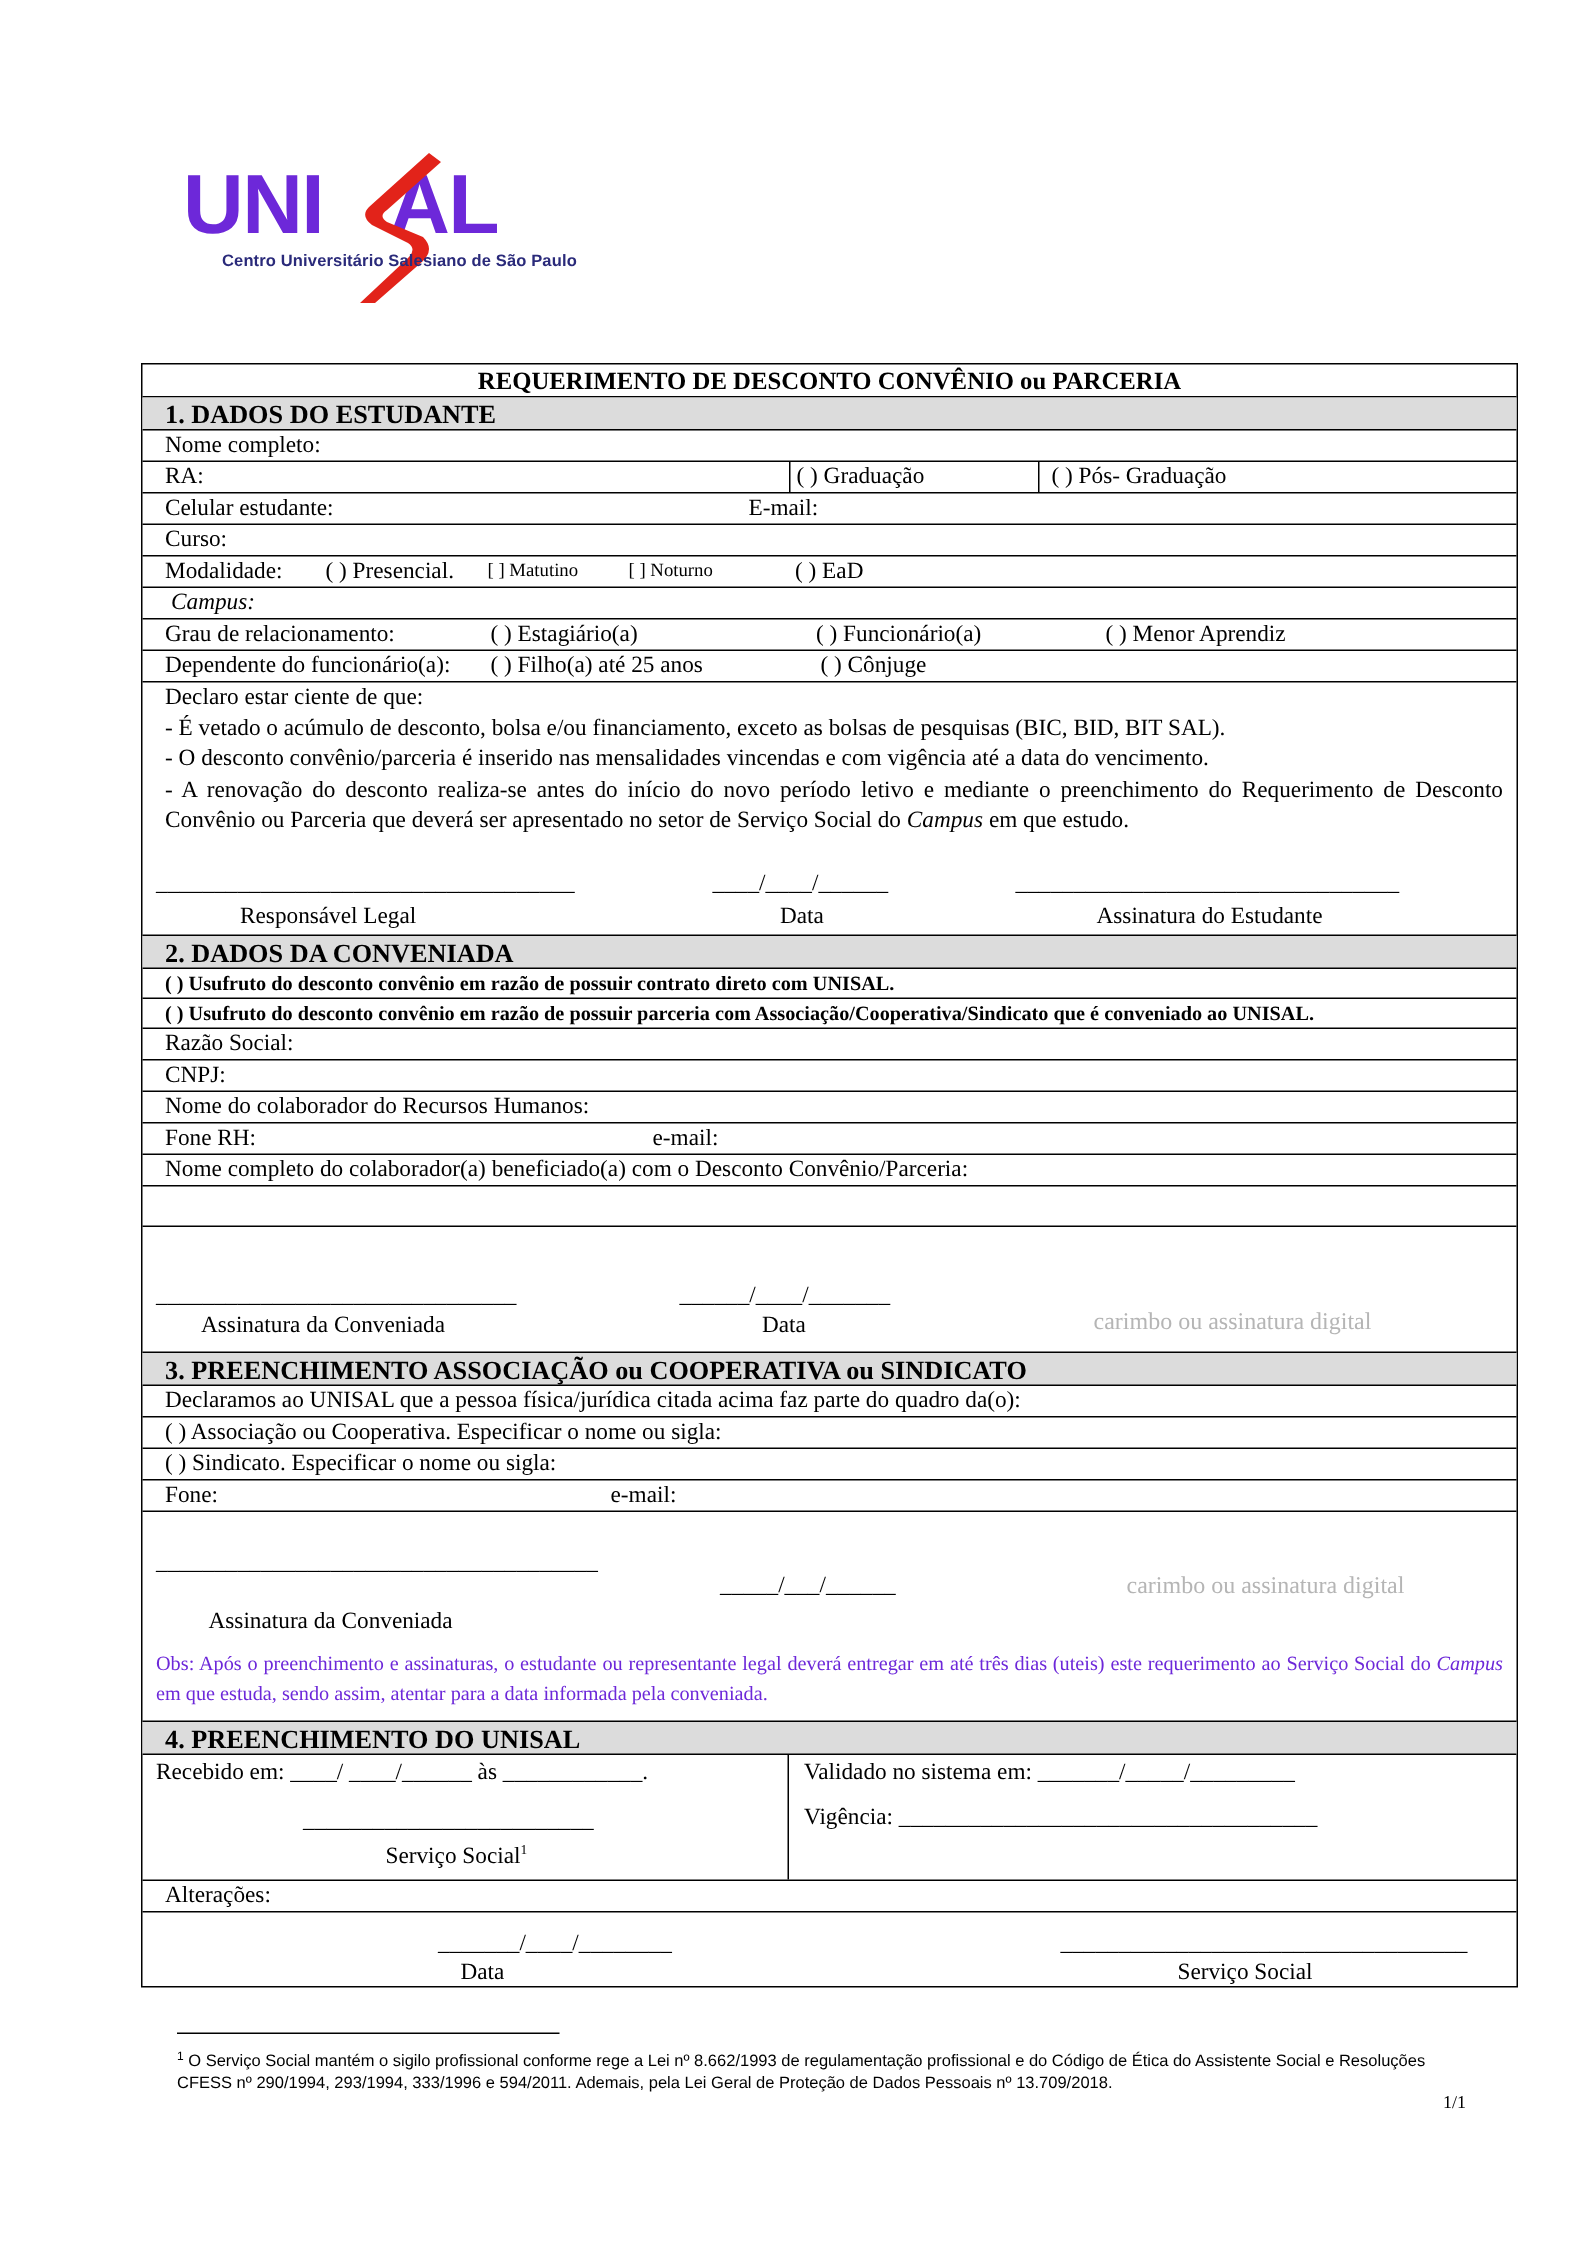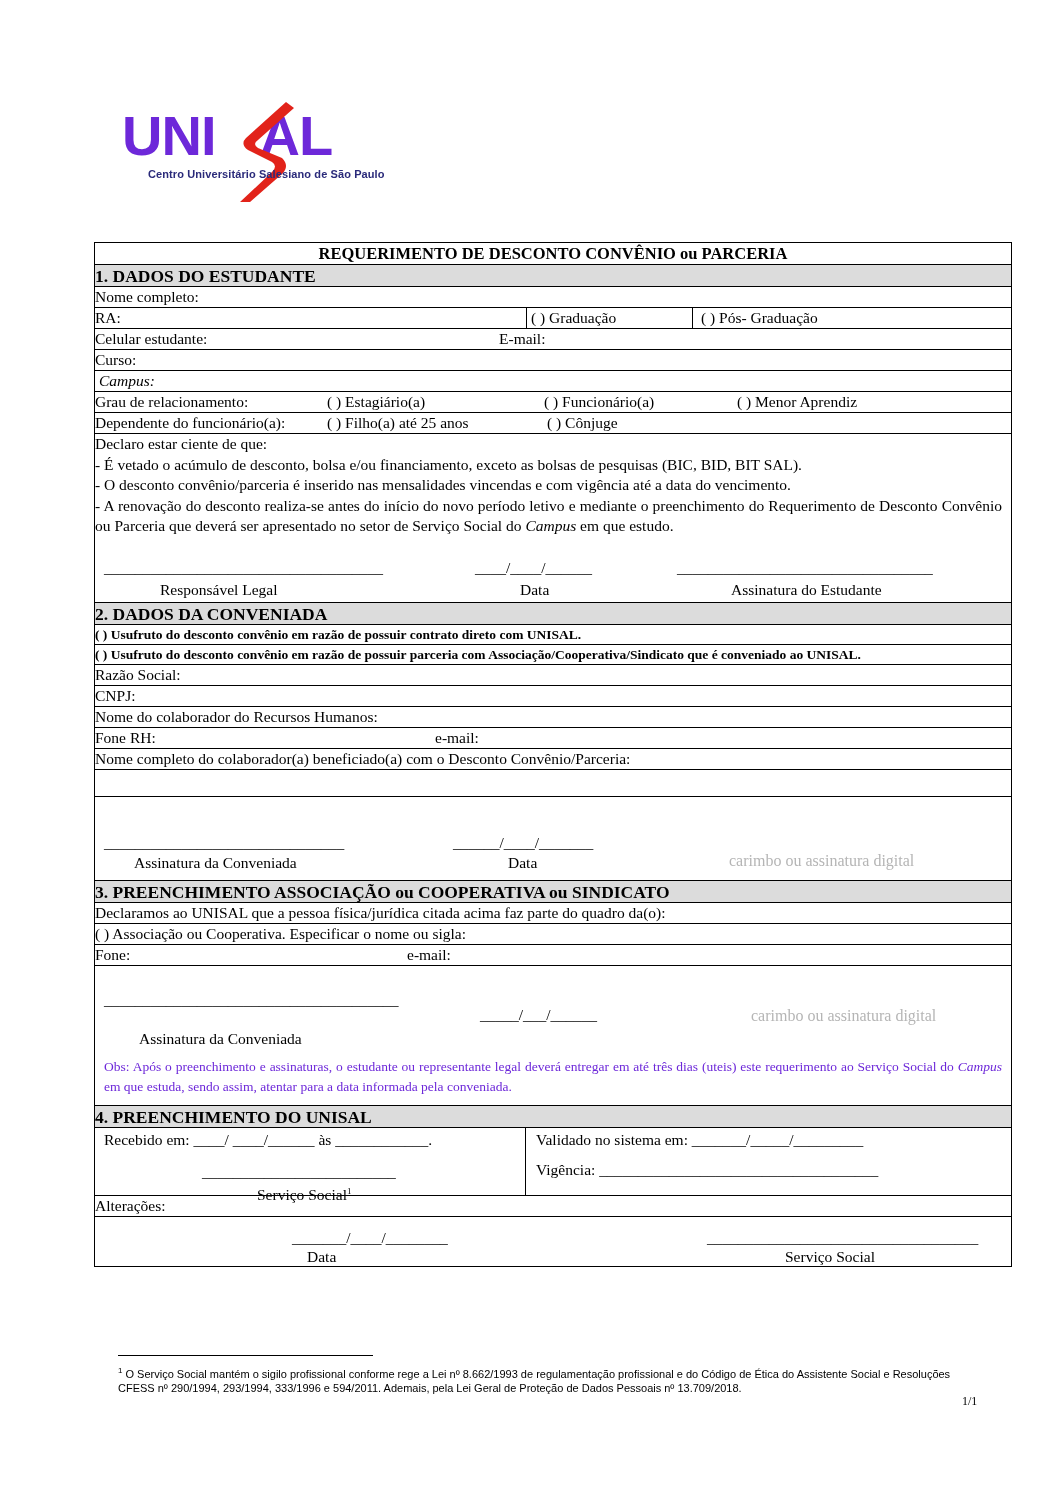--- a/index.html
+++ b/index.html
@@ -8,21 +8,21 @@
 
   
   .logo { left: 118px; top: 98px; width: 240px; height: 108px; }
   .logo-word { position: absolute; left: 4px; top: 10px; font-family: "Liberation Sans", sans-serif; font-weight: bold; font-size: 56px; color: #6d28d9; letter-spacing: -1px; line-height: 56px; }
   .logo-word .s-gap { display: inline-block; width: 44px; }
   .logo-s { position: absolute; left: 120px; top: 0px; width: 58px; height: 108px; }
   .logo-sub { position: absolute; left: 6px; top: 70px; font-family: "Liberation Sans", sans-serif; font-size: 11px; font-weight: bold; color: #2a2a7a; letter-spacing: 0.1px; white-space: nowrap; margin-left: 24px; }
 
   
   .form { left: 94px; top: 242px; width: 918px; border: 1px solid #000; box-sizing: border-box; }
-  .row { position: relative; border-bottom: 1px solid #000; box-sizing: border-box; font-size: 15.5px; line-height: 19px; height: 21px; padding-left: 0; white-space: nowrap; }
+  .row { position: relative; border-bottom: 1px solid #000; box-sizing: border-box; font-size: 15.5px; line-height: 19px; height: 21px; padding-left: 15px; white-space: nowrap; }
   .row:last-child { border-bottom: none; margin-top: 11px; }
   .title-row { text-align: center; font-weight: bold; font-size: 16.5px; height: 22px; line-height: 22px; padding-left: 0; }
   .sec { background: #dcdcdc; font-weight: bold; font-size: 17.5px; height: 22px; line-height: 22px; }
   .bold-small { font-weight: bold; font-size: 13.5px; line-height: 19px; }
   .cell { position: absolute; top: 0; }
   .vline { position: absolute; top: 0; bottom: 0; border-left: 1px solid #000; }
   .it { font-style: italic; }
   .small { font-size: 12.5px; }
   .block { white-space: normal; height: auto; padding-right: 9px; }
   .just { text-align: justify; }
@@ -55,20 +55,27 @@
     <div class="vline" style="left:431px"></div>
     <span class="cell" style="left:436px">( ) Graduação</span>
     <div class="vline" style="left:597px"></div>
     <span class="cell" style="left:606px">(   ) Pós- Graduação</span>
   </div>
   <div class="row">
     <span>Celular estudante:</span>
     <span class="cell" style="left:404px">E-mail:</span>
   </div>
   <div class="row"><span>Curso:</span></div>
+  <div class="row">
+    <span>Modalidade:</span>
+    <span class="cell" style="left:122px">(   ) Presencial.</span>
+    <span class="cell small" style="left:230px">[  ] Matutino</span>
+    <span class="cell small" style="left:324px">[  ] Noturno</span>
+    <span class="cell" style="left:435px">(   )  EaD</span>
+  </div>
   <div class="row"><span class="it" style="padding-left:4px">Campus:</span></div>
   <div class="row">
     <span>Grau de relacionamento:</span>
     <span class="cell" style="left:232px">(   ) Estagiário(a)</span>
     <span class="cell" style="left:449px">(   ) Funcionário(a)</span>
     <span class="cell" style="left:642px">(   ) Menor Aprendiz</span>
   </div>
   <div class="row">
     <span>Dependente do funcionário(a):</span>
     <span class="cell" style="left:232px">(   ) Filho(a) até 25 anos</span>
@@ -103,34 +110,35 @@
     <span class="cell" style="left:9px; top:36px">_______________________________</span>
     <span class="cell" style="left:358px; top:36px">______/____/_______</span>
     <span class="cell" style="left:39px; top:56px">Assinatura da Conveniada</span>
     <span class="cell" style="left:413px; top:56px">Data</span>
     <span class="cell gray" style="left:610px; top:54px">carimbo ou assinatura digital</span>
   </div>
 
   <div class="row sec">3.  PREENCHIMENTO ASSOCIAÇÃO ou COOPERATIVA ou SINDICATO</div>
   <div class="row"><span>Declaramos ao UNISAL que a pessoa física/jurídica citada acima faz parte do quadro da(o):</span></div>
   <div class="row"><span>(   )  Associação ou Cooperativa. Especificar o nome ou sigla:</span></div>
+  <div class="row"><span>(   )  Sindicato. Especificar o nome ou sigla:</span></div>
   <div class="row">
     <span>Fone:</span>
     <span class="cell" style="left:312px">e-mail:</span>
   </div>
   <div class="row block" style="height:140px">
     <span class="cell" style="left:9px; top:24px">______________________________________</span>
     <span class="cell" style="left:385px; top:39px">_____/___/______</span>
     <span class="cell gray" style="left:632px; top:40px">carimbo ou assinatura digital</span>
     <span class="cell" style="left:44px; top:63px">Assinatura da Conveniada</span>
     <div class="cell red just" style="left:9px; right:9px; top:91px; font-size:13.5px; line-height:20px; white-space:normal;"><span>Obs: Após o preenchimento e assinaturas, o estudante ou representante legal deverá entregar em até três dias (uteis) este requerimento ao Serviço Social do </span><span class="it">Campus</span><span> em que estuda, sendo assim, atentar para a data informada pela conveniada.</span></div>
   </div>
 
   <div class="row sec">4.  PREENCHIMENTO DO UNISAL</div>
-  <div class="row" style="height:68px">
+  <div class="row" style="height:84px">
     <span class="cell" style="left:9px; top:2px">Recebido em:  ____/ ____/______  às ____________.</span>
     <span class="cell" style="left:107px; top:34px">_________________________</span>
     <span class="cell" style="left:162px; top:54px"><span>Serviço Social</span><sup style="font-size:9px">1</sup></span>
     <div class="vline" style="left:430px"></div>
     <span class="cell" style="left:441px; top:2px">Validado no sistema em: _______/_____/_________</span>
     <span class="cell" style="left:441px; top:32px">Vigência: ____________________________________</span>
   </div>
   <div class="row"><span>Alterações:</span></div>
   <div class="row" style="height:38px">
     <span class="cell" style="left:197px; top:0px">_______/____/________</span>

